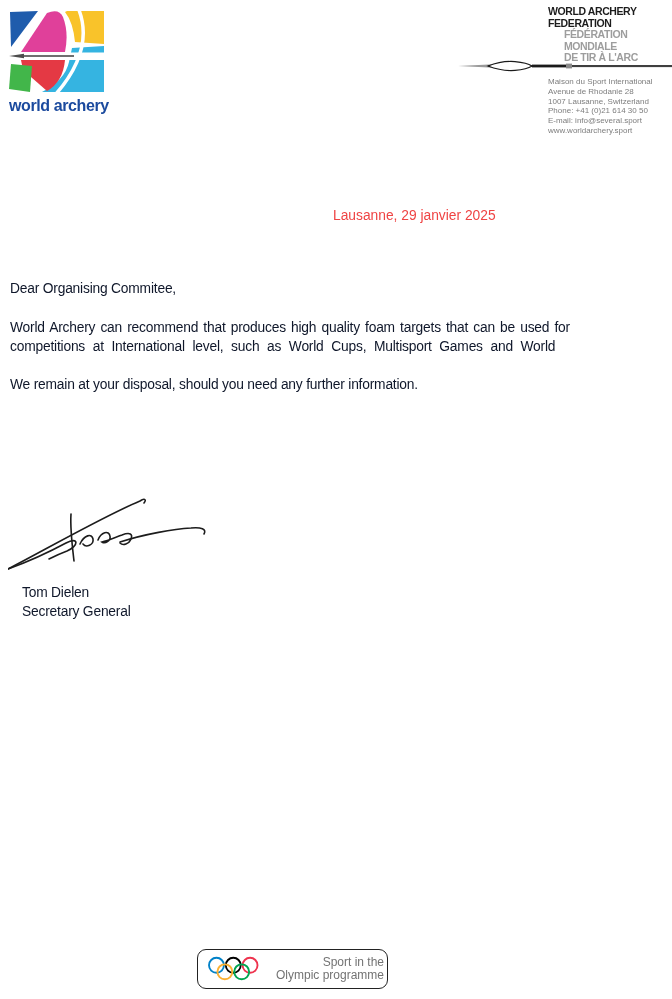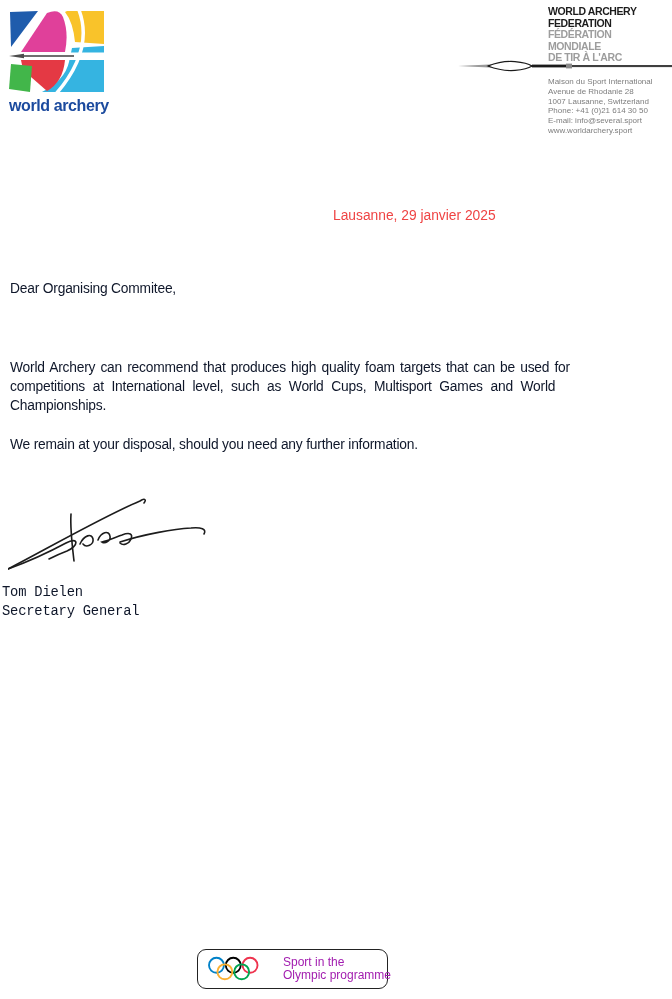--- a/index.html
+++ b/index.html
@@ -21,21 +21,21 @@
     margin-top:3px;
     font-size:16px; font-weight:bold; letter-spacing:-0.4px;
     color:#1b4a9e;
   }
 
   .org-block { position:absolute; left:548px; top:6px; width:124px; }
   .org-line {
     font-size:10.5px; font-weight:bold; line-height:11.5px;
     letter-spacing:-0.4px; color:#1c1c1c; white-space:nowrap;
   }
-  .org-line.fr { color:#9d9d9d; }
+  .org-line.fr { color:#9d9d9d;margin-left:16px; }
 
   .arrow-svg { position:absolute; left:456px; top:58px; width:216px; height:16px; }
 
   .address-block { position:absolute; left:548px; top:77px; width:124px; }
   .address-line {
     font-size:8px; line-height:9.8px; color:#7d7d7d; white-space:nowrap;
   }
 
   
   .dateline {
@@ -43,38 +43,38 @@
     font-size:13.8px; line-height:19px; color:#ef4444; white-space:nowrap;
   }
 
   .letter-body { position:absolute; left:10px; top:279px; width:601px; }
   .bline {
     font-size:13.8px; line-height:19.3px; letter-spacing:-0.2px;
     color:#0f172a; white-space:nowrap;
   }
   .bline b { font-weight:bold; }
   .gap { height:19.3px; }
-  .ws1 { word-spacing:1.5px;margin-top:40px; }
+  .ws1 { word-spacing:1.5px; }
   .ws2 { word-spacing:4px; }
 
   .signature-svg { position:absolute; left:8px; top:486px; width:200px; height:90px; }
 
-  .signer-block { position:absolute; left:2px; top:583px;font-family:Liberation Mono, monospace; }
+  .signer-block { position:absolute; left:22px; top:583px; }
 
   
   .olympic-badge {
     position:absolute; left:197px; top:949px;
     width:191px; height:40px;
     border:1.5px solid #222; border-radius:9px;
     display:flex; align-items:center; background:#fff;
   }
   .rings-svg { width:64px; height:28px; margin-left:7px; flex:none; }
   .badge-text {
-    margin-left:14px;
-    font-size:12px; line-height:13.5px; color:#a21caf; white-space:nowrap;
+    margin-left:7px;
+    font-size:12px; line-height:13.5px; color:#737373; white-space:nowrap;text-align:right;
   }
 </style>
 </head>
 <body>
 
 <div class="page">
 
   <div class="logo-block">
     <svg class="logo-svg" viewBox="0 0 96 84">
       <rect x="0" y="0" width="96" height="84" fill="#ffffff"></rect>
@@ -118,21 +118,20 @@
     <div class="address-line">www.worldarchery.sport</div>
   </div>
 
   <div class="dateline">Lausanne, 29 janvier 2025</div>
 
   <div class="letter-body">
     <div class="bline">Dear Organising Commitee,</div>
     <div class="gap"></div>
     <div class="bline ws1">World Archery can recommend that produces high quality foam targets that can be used for</div>
     <div class="bline ws2">competitions at International level, such as World Cups, Multisport Games and World</div>
-    <div class="bline">Championships.</div>
     <div class="gap"></div>
     <div class="bline">We remain at your disposal, should you need any further information.</div>
     <div class="gap"></div>
   </div>
 
   <svg class="signature-svg" viewBox="0 0 200 90">
     <g fill="none" stroke="#1c1c1c" stroke-width="1.6" stroke-linecap="round">
       <path d="M0,83 C35,65 96,30 132,15 C136,12 139,13 136,17"></path>
       <path d="M0,83 C22,75 45,64 58,57 C71,50 71,60 59,65 C51,68 45,71 41,73"></path>
       <path d="M63,28 C62,42 64,58 66,75"></path>

